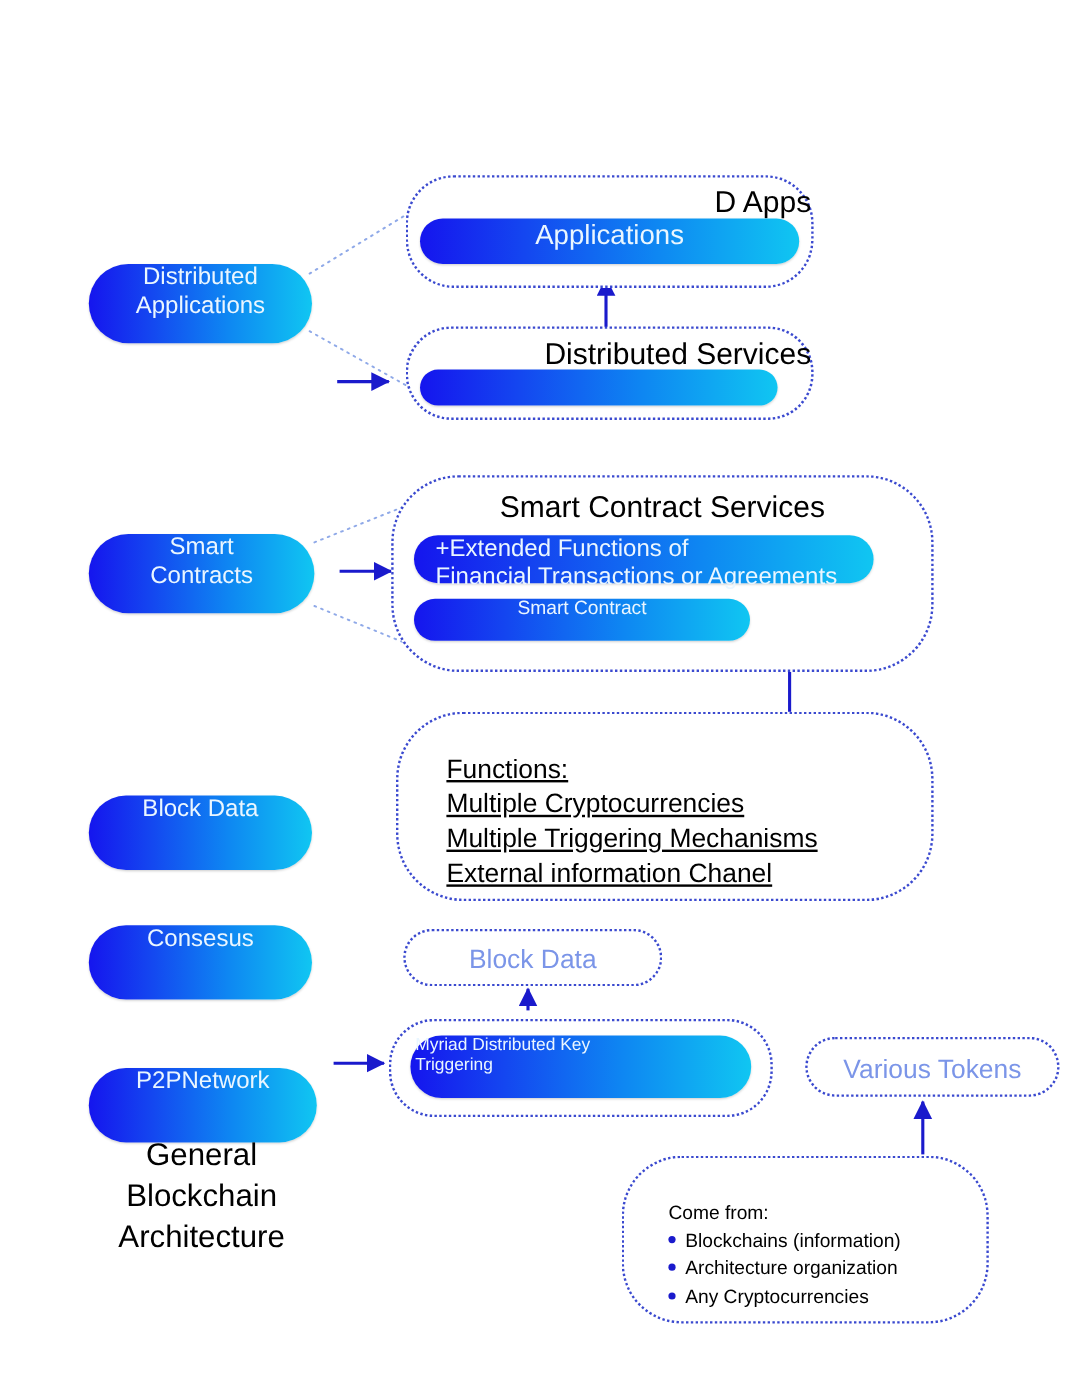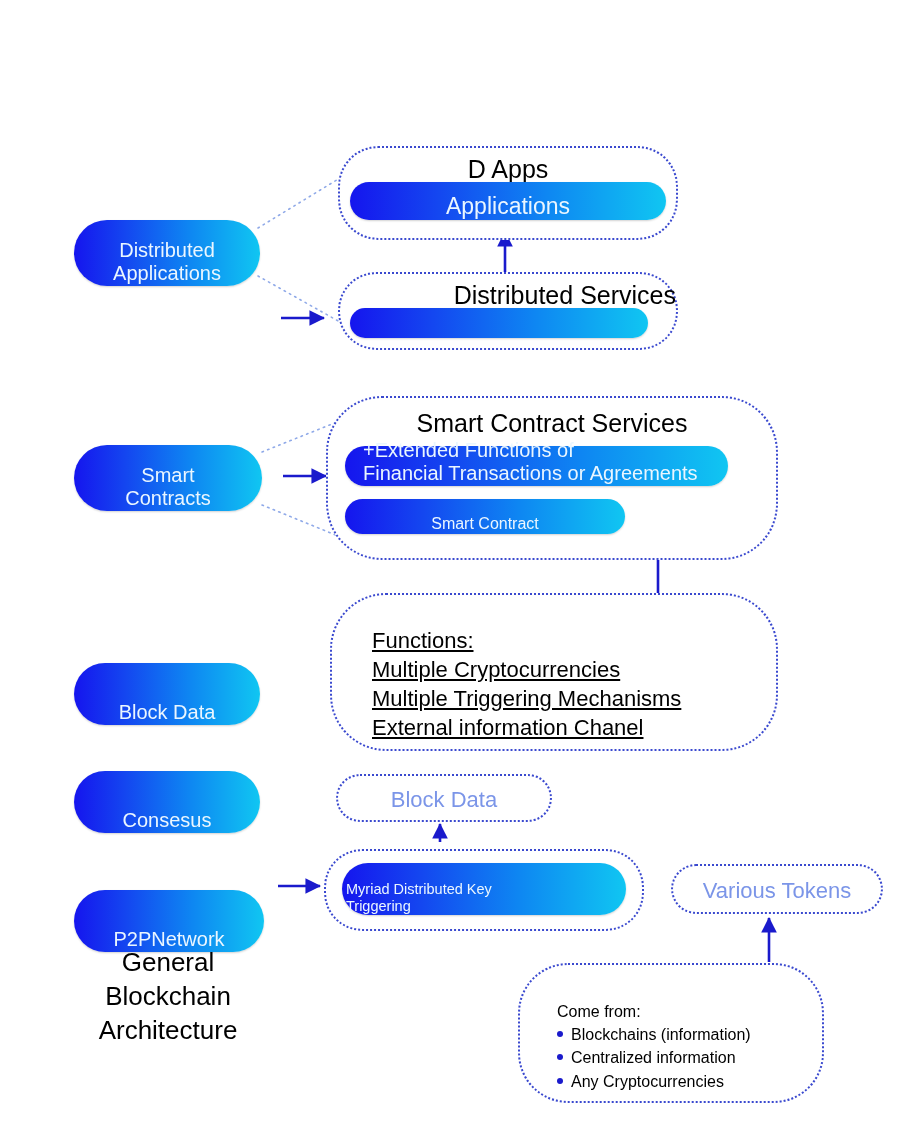--- a/index.html
+++ b/index.html
@@ -23,21 +23,21 @@
     height: 1148px;
   }
 
   
   .pill {
     position: absolute;
     border-radius: 999px;
     background: linear-gradient(90deg, #1515EE 0%, #1447F0 28%, #0E86F2 62%, #10C6F2 100%);
     box-shadow: 0 1px 2px rgba(0,0,0,0.18);
     display: flex;
-    align-items: flex-end;
+    align-items: flex-start;
     box-sizing: border-box;
   }
   .pill-text {
     color: #eaf6ff;
     width: 100%;
     line-height: 1.18;
     white-space: pre-line;
   }
   .pill.center .pill-text { text-align: center; }
   .pill.left .pill-text { text-align: left; padding-left: 18px; }
@@ -160,21 +160,21 @@
     <g stroke="#1A1ACC" stroke-width="2.6" fill="none">
       <line x1="278" y1="886" x2="320" y2="886" marker-end="url(#ah)"></line>
     </g>
 
     <g stroke="#1A1ACC" stroke-width="2.6" fill="none">
       <line x1="769" y1="962" x2="769" y2="918" marker-end="url(#ah)"></line>
     </g>
   </svg>
 
   <div class="dotted-box" style="left:338px; top:146px; width:340px; height:94px; border-radius:40px;">
-    <div class="box-title" style="top:8px;">D Apps</div>
+    <div class="box-title" style="top:8px;text-align:right;">D Apps</div>
   </div>
   <div class="pill center" style="left:350px; top:182px; width:316px; height:38px;">
     <span class="pill-text" style="font-size:23px;">Applications</span>
   </div>
 
   <div class="dotted-box" style="left:338px; top:272px; width:340px; height:78px; border-radius:38px;">
     <div class="box-title" style="top:8px;text-align:right;">Distributed Services</div>
   </div>
   <div class="pill center" style="left:350px; top:308px; width:298px; height:30px;">
     <span class="pill-text" style="font-size:18px;"></span>
@@ -216,21 +216,21 @@
   <div class="dotted-box" style="left:518px; top:963px; width:306px; height:140px; border-radius:50px;">
   </div>
   <div class="bullet-list" style="left:557px; top:1000px; width:260px;">
     <span class="hdr">Come from:</span>
     <div class="bullet-row">
       <span class="bullet-dot"></span>
       <span>Blockchains (information)</span>
     </div>
     <div class="bullet-row">
       <span class="bullet-dot"></span>
-      <span>Centralized information</span>
+      <span>Architecture organization</span>
     </div>
     <div class="bullet-row">
       <span class="bullet-dot"></span>
       <span>Any Cryptocurrencies</span>
     </div>
   </div>
 
   <div class="pill center label-pill" style="left:74px; top:220px; width:186px; height:66px;">
     <span class="pill-text">Distributed
 Applications</span>

